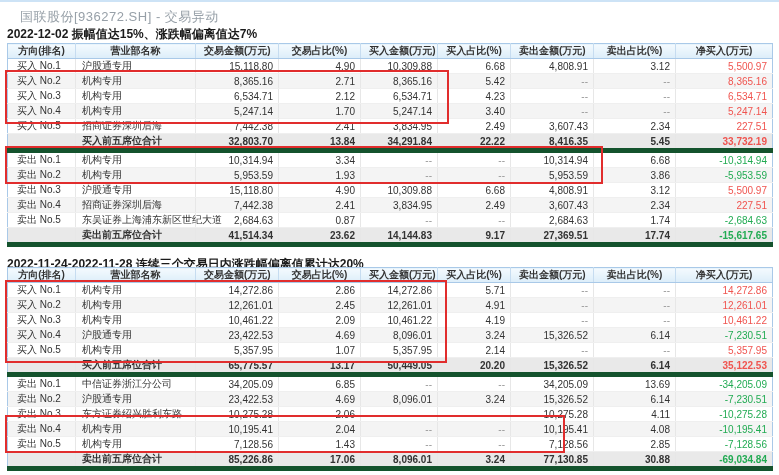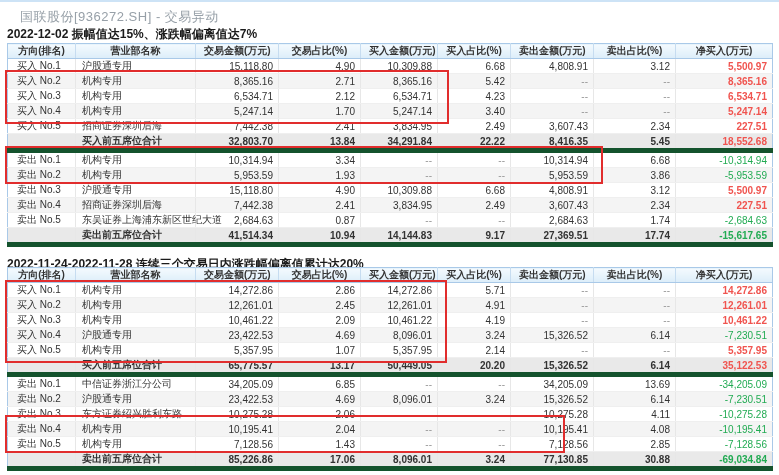--- a/index.html
+++ b/index.html
@@ -27,21 +27,21 @@
     height:14px;padding:0 5px;color:#333;white-space:nowrap;
     border-right:1px solid #e7e7e7;border-bottom:1px solid #efefef;background:#fff;
   }
   th:last-child,td:last-child{border-right:none;margin-top:38px;}
   tr.even td{background:#f4f4f4;}
   tr.total td{background:#e9e9e9;font-weight:bold;border-bottom:5px solid #14532d;}
   td.c-dir{padding-left:9px;}
   td.c-name{padding-left:6px;overflow:visible;}
   td.num{text-align:right;}
   td.dash{color:#999;}
-  td.up{color:#f0544f;font-weight:bold;}
+  td.up{color:#f0544f;}
   td.down{color:#22ab53;}
   .ann{position:absolute;border:2px solid #e12d2d;background:transparent;}
 </style>
 </head>
 <body>
 
 <div class="topbar"></div>
 
 <div class="page-title">国联股份[936272.SH] - 交易异动</div>
 
@@ -130,21 +130,21 @@
       </tr>
       <tr class="total">
         <td class="c-dir"></td>
         <td class="c-name">买入前五席位合计</td>
         <td class="num">32,803.70</td>
         <td class="num">13.84</td>
         <td class="num">34,291.84</td>
         <td class="num">22.22</td>
         <td class="num">8,416.35</td>
         <td class="num">5.45</td>
-        <td class="num up">18,552.68</td>
+        <td class="num up">33,732.19</td>
       </tr>
       <tr>
         <td class="c-dir">卖出 No.1</td>
         <td class="c-name">机构专用</td>
         <td class="num">10,314.94</td>
         <td class="num">3.34</td>
         <td class="num dash">--</td>
         <td class="num dash">--</td>
         <td class="num">10,314.94</td>
         <td class="num">6.68</td>
@@ -191,21 +191,21 @@
         <td class="num dash">--</td>
         <td class="num dash">--</td>
         <td class="num">2,684.63</td>
         <td class="num">1.74</td>
         <td class="num down">-2,684.63</td>
       </tr>
       <tr class="total">
         <td class="c-dir"></td>
         <td class="c-name">卖出前五席位合计</td>
         <td class="num">41,514.34</td>
-        <td class="num">10.94</td>
+        <td class="num">23.62</td>
         <td class="num">14,144.83</td>
         <td class="num">9.17</td>
         <td class="num">27,369.51</td>
         <td class="num">17.74</td>
         <td class="num down">-15,617.65</td>
       </tr>
     </tbody>
 </table>
 
 <div class="sec-heading" id="heading-2">2022-11-24-2022-11-28 连续三个交易日内涨跌幅偏离值累计达20%</div>

